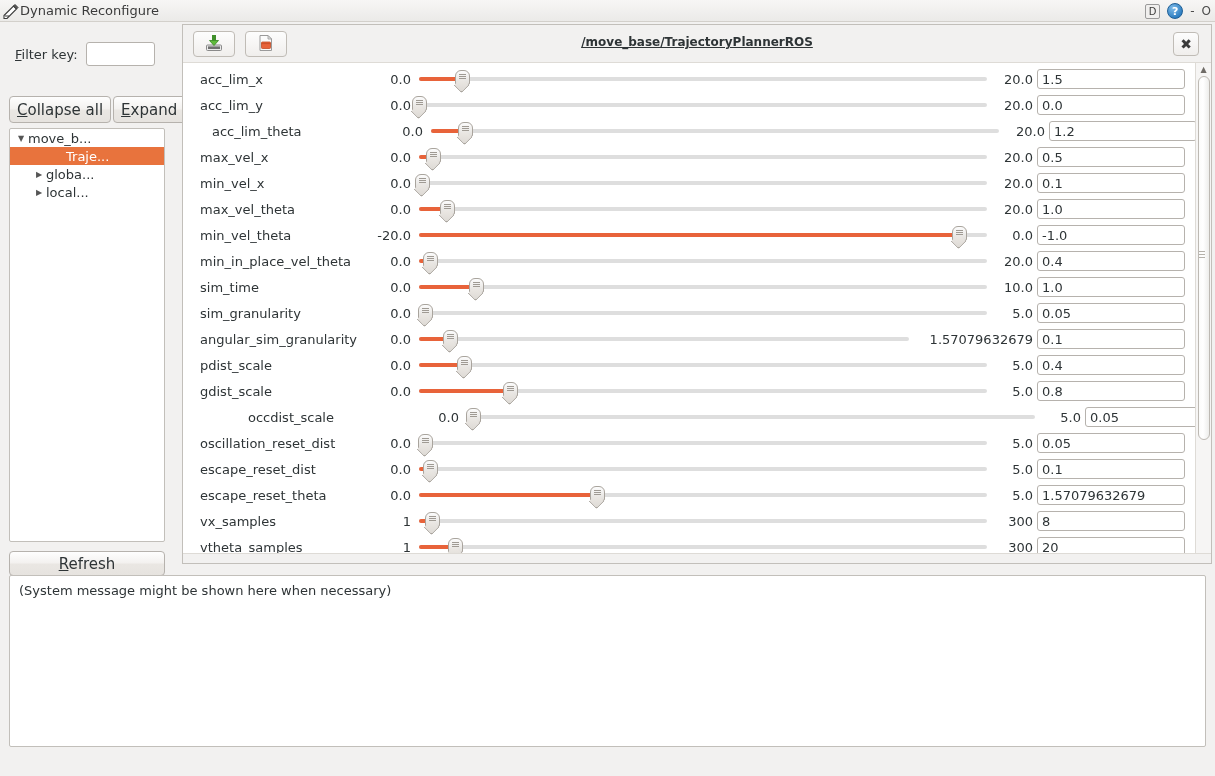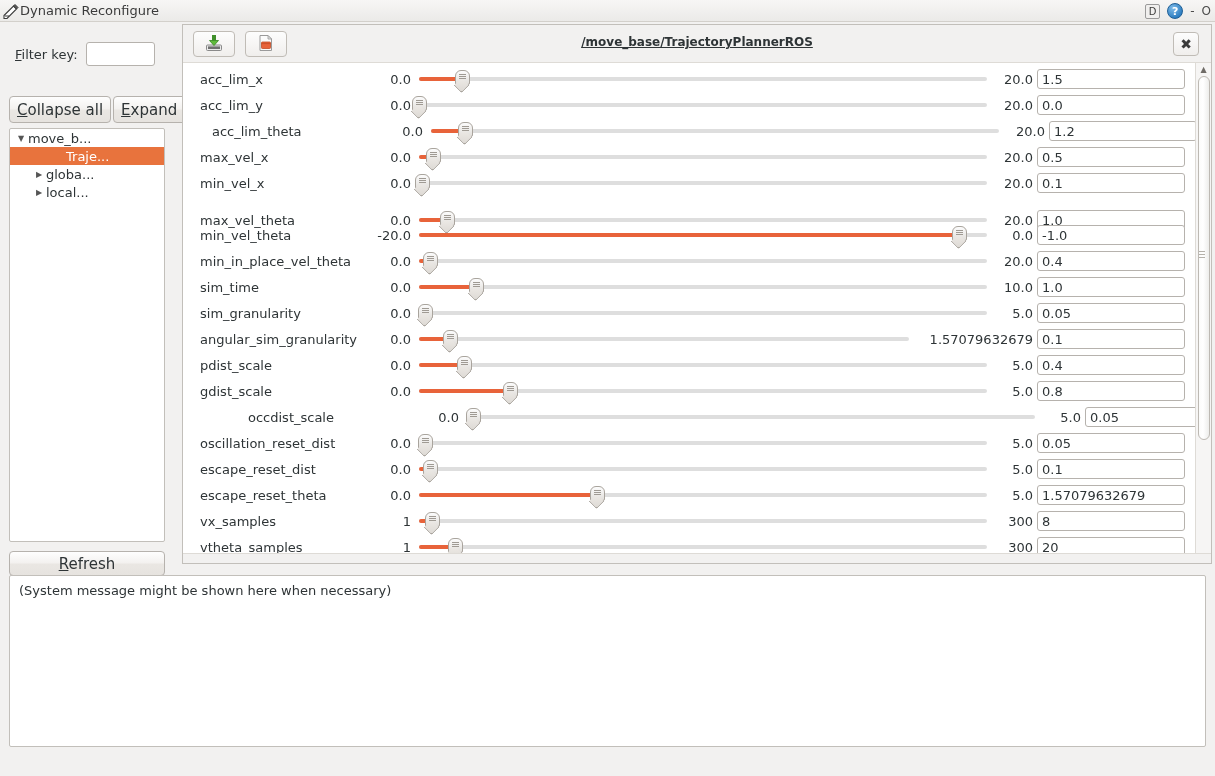--- a/index.html
+++ b/index.html
@@ -399,21 +399,21 @@
             <div class="hlines">
               <i></i>
               <i></i>
               <i></i>
             </div>
           </div>
         </div>
         <div class="pmax" style="left: 810px; width: 40px;">20.0</div>
         <input class="pval" type="text" value="0.1" style="left: 854px;">
       </div>
-      <div class="prow" style="top: 144px; text-decoration: underline;">
+      <div class="prow" style="top: 133px; text-decoration: underline;">
         <div class="pname">max_vel_theta</div>
         <div class="pmin" style="left: 168px; right: auto; width: 60px;">0.0</div>
         <div class="slider" style="left: 236px; width: 568px;">
           <div class="track"></div>
           <div class="fill" style="width: 28.4px; background: rgb(232, 99, 58);"></div>
           <div class="handle" style="left: 28.4px;">
             <div class="hpoint"></div>
             <div class="hbody"></div>
             <div class="hlines">
               <i></i>

